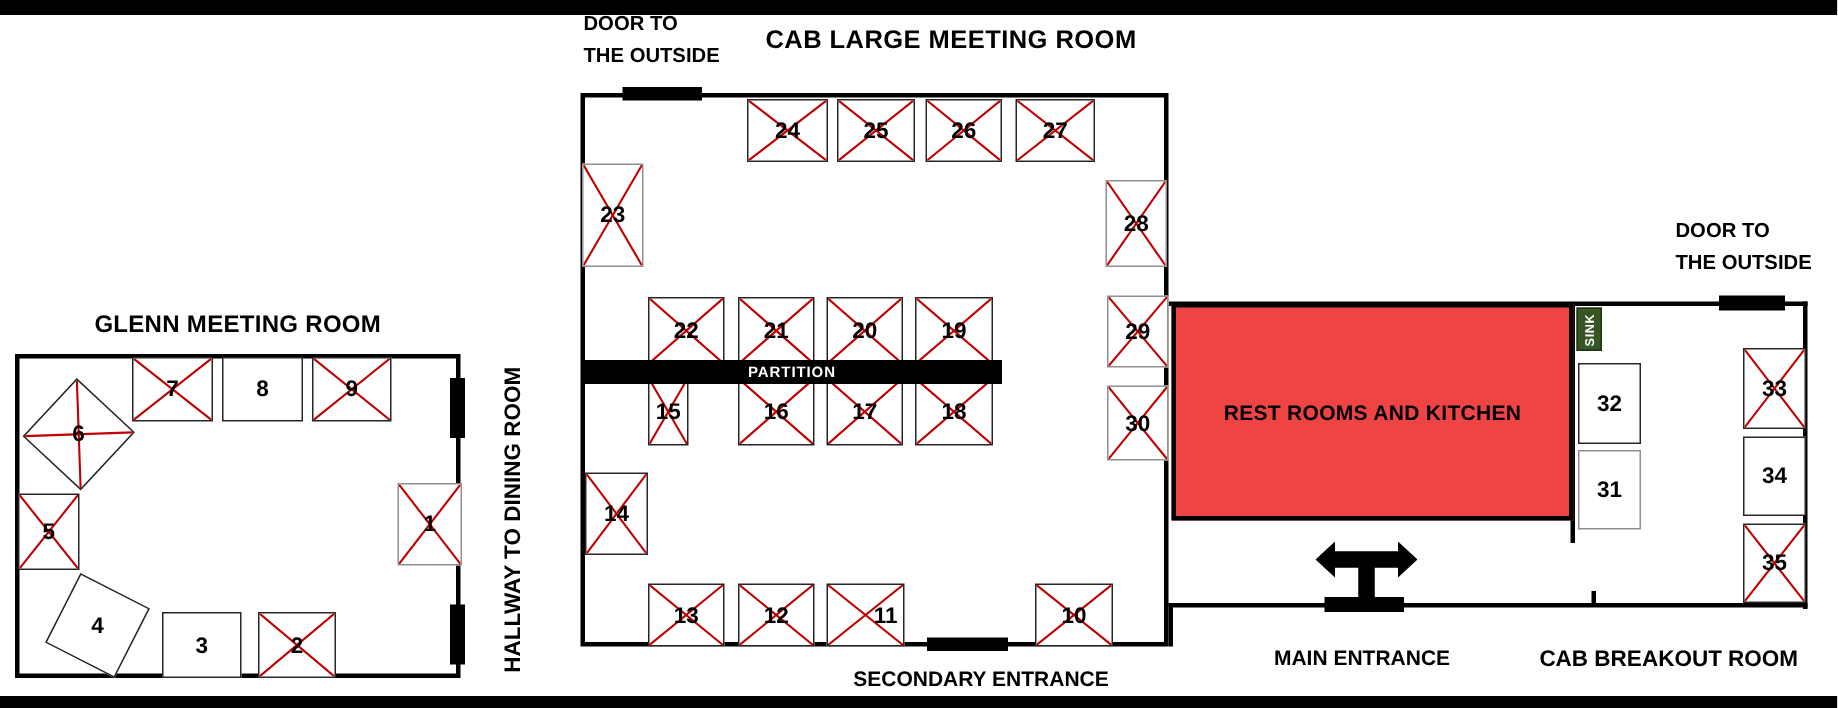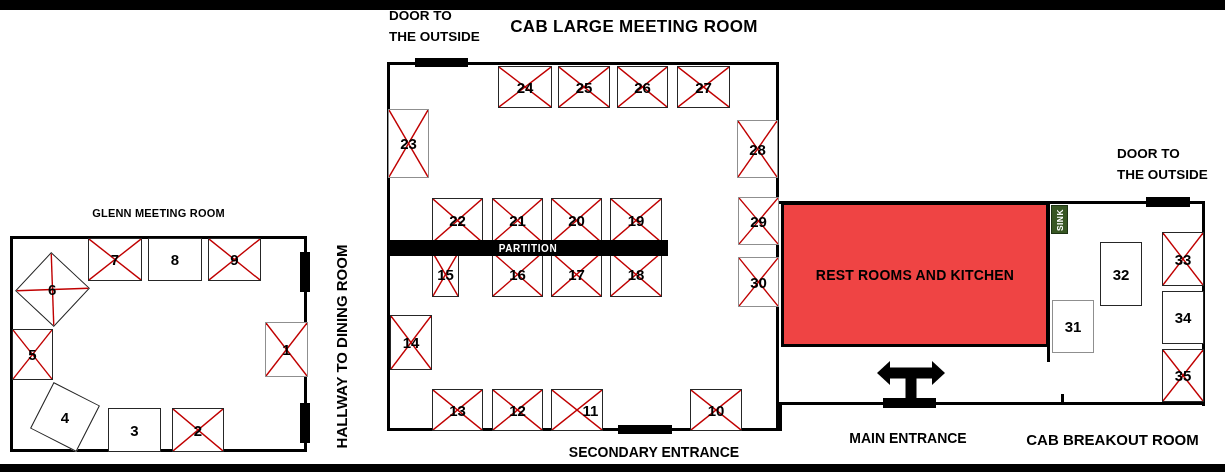--- a/index.html
+++ b/index.html
@@ -6,21 +6,21 @@
   .plan{position:relative;width:1225px;height:472px;background:#ffffff;overflow:hidden;
         font-family:"Liberation Sans",sans-serif;color:#000;}
   .bar{position:absolute;background:#000;}
   .room{position:absolute;border:3px solid #000;box-sizing:border-box;background:#fff;}
   .wall{position:absolute;background:#000;}
   .door{position:absolute;background:#000;z-index:7;}
   .tick{position:absolute;background:#000;z-index:6;}
   .lbl{position:absolute;font-weight:bold;line-height:1.2;white-space:nowrap;}
   .center{text-align:center;}
   .t17{font-size:17px;letter-spacing:.3px;}
-  .t16{font-size:11px;letter-spacing:.2px;}
+  .t16{font-size:16px;letter-spacing:.2px;}
   .t15{font-size:15px;}
   .t14{font-size:14px;}
   .t13{font-size:13.5px;}
   .vwrap{position:absolute;display:flex;align-items:center;justify-content:center;}
   .vlabel{transform:rotate(-90deg);white-space:nowrap;font-weight:bold;font-size:15px;}
   .restrooms{position:absolute;border:3px solid #000;box-sizing:border-box;background:#ef4444;
              display:flex;align-items:center;justify-content:center;z-index:2;}
   .restrooms .txt{font-weight:bold;font-size:14px;letter-spacing:.2px;}
   .partition{position:absolute;background:#000;color:#fff;display:flex;align-items:center;
              justify-content:center;font-weight:bold;font-size:10px;letter-spacing:.6px;z-index:5;}
@@ -295,21 +295,21 @@
       <div class="table gray" style="left: 738px; top: 257px; width: 41px; height: 50px;">
         <svg class="x" viewBox="0 0 100 100" preserveAspectRatio="none">
           <line x1="0" y1="0" x2="100" y2="100" vector-effect="non-scaling-stroke"></line>
           <line x1="0" y1="100" x2="100" y2="0" vector-effect="non-scaling-stroke"></line>
         </svg>
         <span class="num">30</span>
       </div>
       <div class="table gray" style="left: 1052px; top: 300px; width: 42px; height: 53px;">
         <span class="num">31</span>
       </div>
-      <div class="table" style="left: 1052px; top: 242px; width: 42px; height: 64px; margin-left: 48px;">
+      <div class="table" style="left: 1052px; top: 242px; width: 42px; height: 54px;">
         <span class="num">32</span>
       </div>
       <div class="table" style="left: 1162px; top: 232px; width: 42px; height: 54px;">
         <svg class="x" viewBox="0 0 100 100" preserveAspectRatio="none">
           <line x1="0" y1="0" x2="100" y2="100" vector-effect="non-scaling-stroke"></line>
           <line x1="0" y1="100" x2="100" y2="0" vector-effect="non-scaling-stroke"></line>
         </svg>
         <span class="num">33</span>
       </div>
       <div class="table" style="left: 1162px; top: 291px; width: 42px; height: 53px;">

